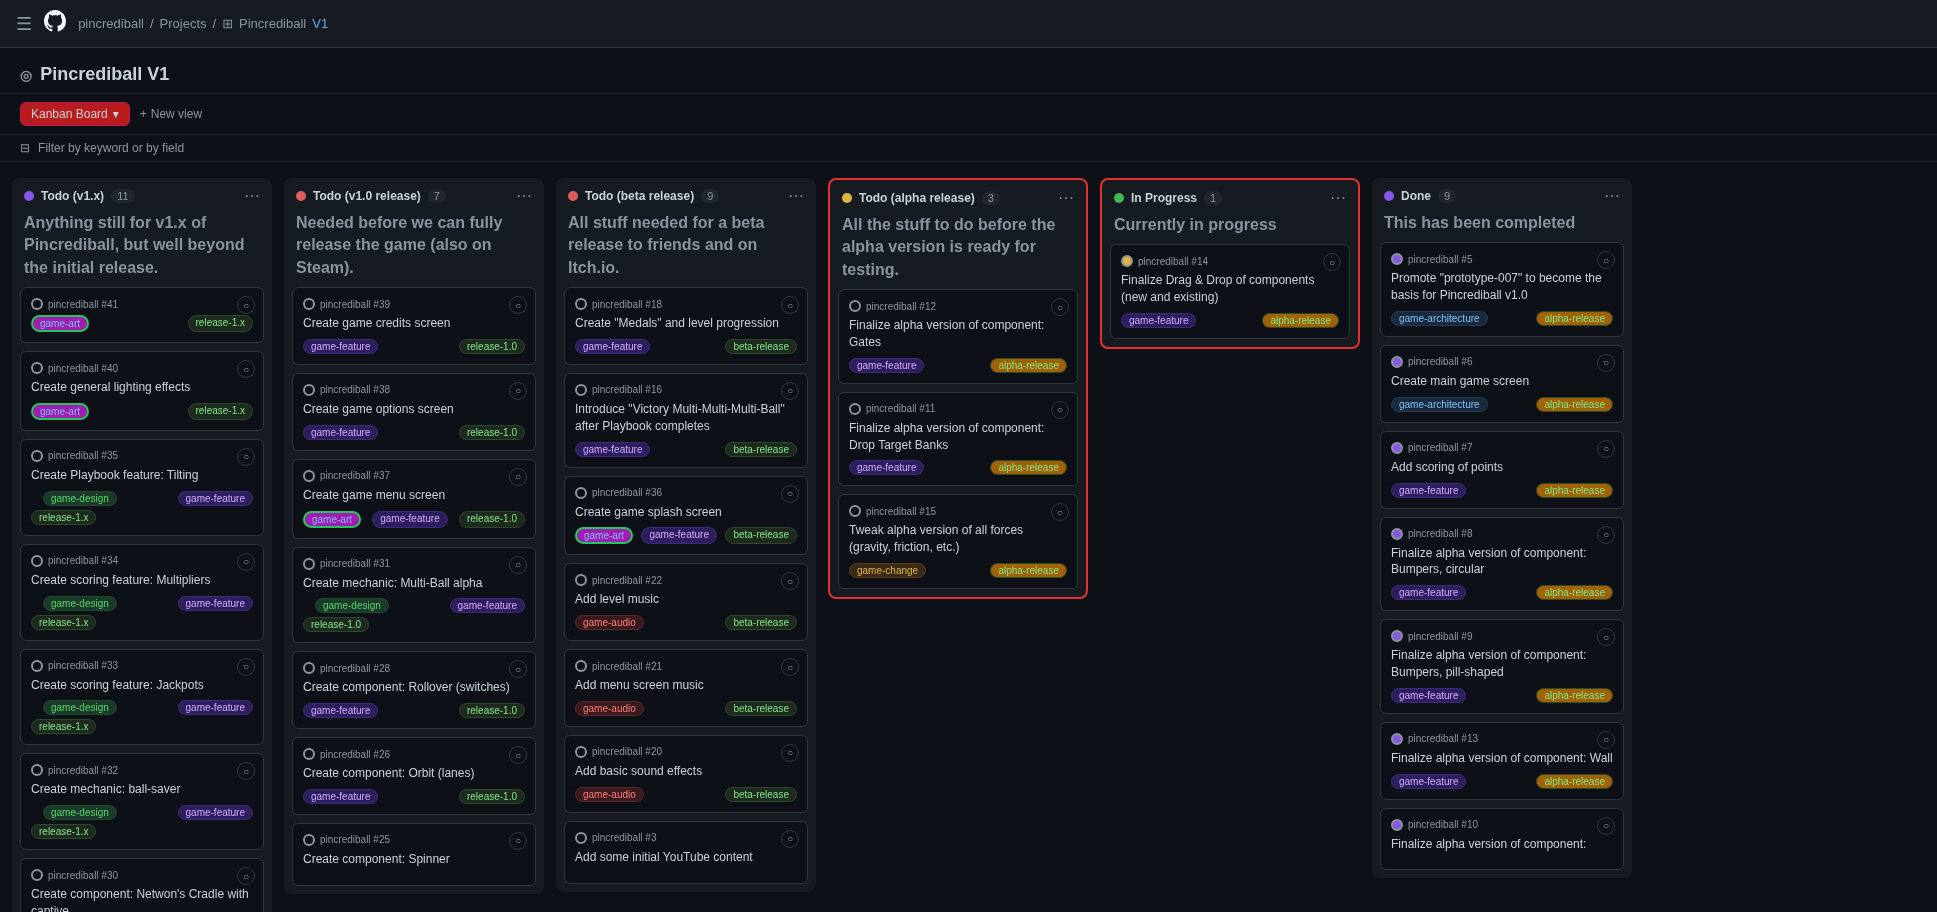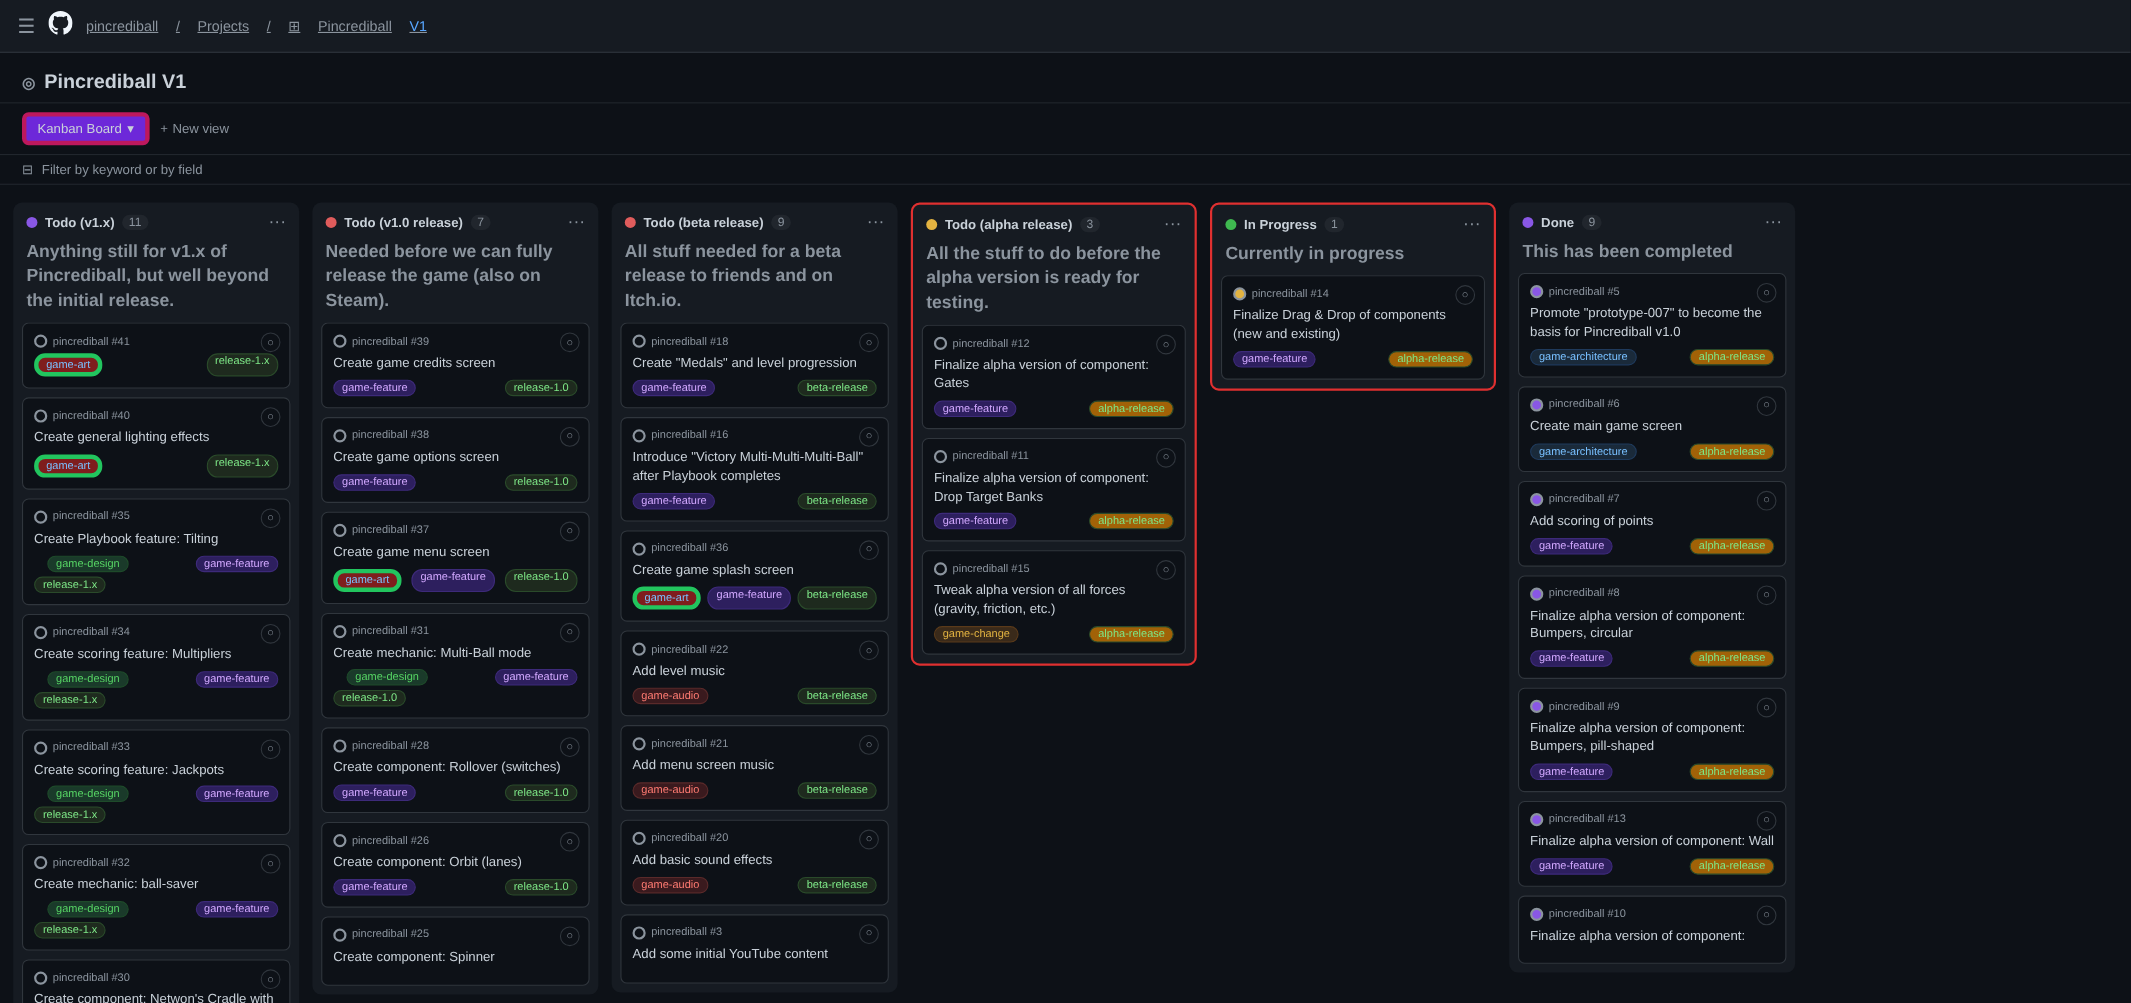--- a/index.html
+++ b/index.html
@@ -17,21 +17,21 @@
       background: #161b22;
       border-bottom: 1px solid #30363d;
       display: flex;
       align-items: center;
       padding: 0 16px;
       height: 48px;
       gap: 12px;
     }
     .top-nav .hamburger { color: #8b949e; cursor: pointer; font-size: 18px; }
     .top-nav .gh-logo { color: #f0f6fc; font-size: 22px; }
-    .top-nav .breadcrumb { display: flex; align-items: center; gap: 16px; font-size: 13px; color: #8b949e; text-decoration: underline; }
+    .top-nav .breadcrumb { display: flex; align-items: center; gap: 6px; font-size: 13px; color: #8b949e; }
     .top-nav .breadcrumb a { color: #8b949e; text-decoration: none; }
     .top-nav .breadcrumb .board-icon { font-size: 13px; }
     .top-nav .breadcrumb .accent { color: #58a6ff; }
 
     
     .project-header {
       padding: 16px 20px 8px 20px;
       border-bottom: 1px solid #21262d;
     }
     .project-title {
@@ -46,22 +46,22 @@
 
     
     .toolbar {
       padding: 8px 20px;
       display: flex;
       align-items: center;
       gap: 10px;
       border-bottom: 1px solid #21262d;
     }
     .toolbar .view-btn {
-      background: #6d28d9;
-      border: 4px solid #be185d;
+      background: #b91c1c;
+      border: 1px solid #be185d;
       color: #c9d1d9;
       border-radius: 6px;
       padding: 4px 10px;
       font-size: 12px;
       cursor: pointer;
       display: flex;
       align-items: center;
       gap: 5px;
     }
     .toolbar .new-view-btn {
@@ -197,21 +197,21 @@
       flex-wrap: wrap;
       gap: 4px;
       justify-content: space-between;
     }
     .tag {
       font-size: 10px;
       border-radius: 10px;
       padding: 1px 7px;
       font-weight: 500;
     }
-    .tag-game-art { background: #7f1d1d; color: #79c0ff; border: 4px solid #22c55e; }
+    .tag-game-art { background: #a21caf; color: #79c0ff; border: 2px solid #22c55e; }
     .tag-release-1x { background: #1e2a1e; color: #7ee787; border: 1px solid #2a4a2a; }
     .tag-game-feature { background: #2d1f5e; color: #d2a8ff; border: 1px solid #3d2a7a; }
     .tag-game-design { background: #1a3a2a; color: #56d364; border: 1px solid #1e4a2a; margin-left: 12px; }
     .tag-release-10 { background: #1e2a1e; color: #7ee787; border: 1px solid #2a4a2a; }
     .tag-beta-release { background: #1e2a1e; color: #7ee787; border: 1px solid #2a4a2a; }
     .tag-game-audio { background: #3a1a1e; color: #ff7b72; border: 1px solid #5a2a2a; }
     .tag-game-change { background: #3a2a1a; color: #e3b341; border: 1px solid #5a3a1a; }
     .tag-alpha-release { background: #a16207; color: #7ee787; border: 1px solid #2a4a2a; }
     .tag-game-architecture { background: #1a2a3a; color: #79c0ff; border: 1px solid #1f3a5c; }
 
@@ -429,21 +429,21 @@
             <span class="tag tag-game-feature">game-feature</span>
             <span class="tag tag-release-10">release-1.0</span>
           </div>
         </div>
         <div class="card">
           <button class="card-circle-btn">○</button>
           <div class="card-meta">
             <span class="status-icon status-open"></span>
             <span>pincrediball #31</span>
           </div>
-          <div class="card-title">Create mechanic: Multi-Ball mode</div>
+          <div class="card-title">Create mechanic: Multi-Ball alpha</div>
           <div class="card-tags">
             <span class="tag tag-game-design">game-design</span>
             <span class="tag tag-game-feature">game-feature</span>
             <span class="tag tag-release-10">release-1.0</span>
           </div>
         </div>
         <div class="card">
           <button class="card-circle-btn">○</button>
           <div class="card-meta">
             <span class="status-icon status-open"></span>

